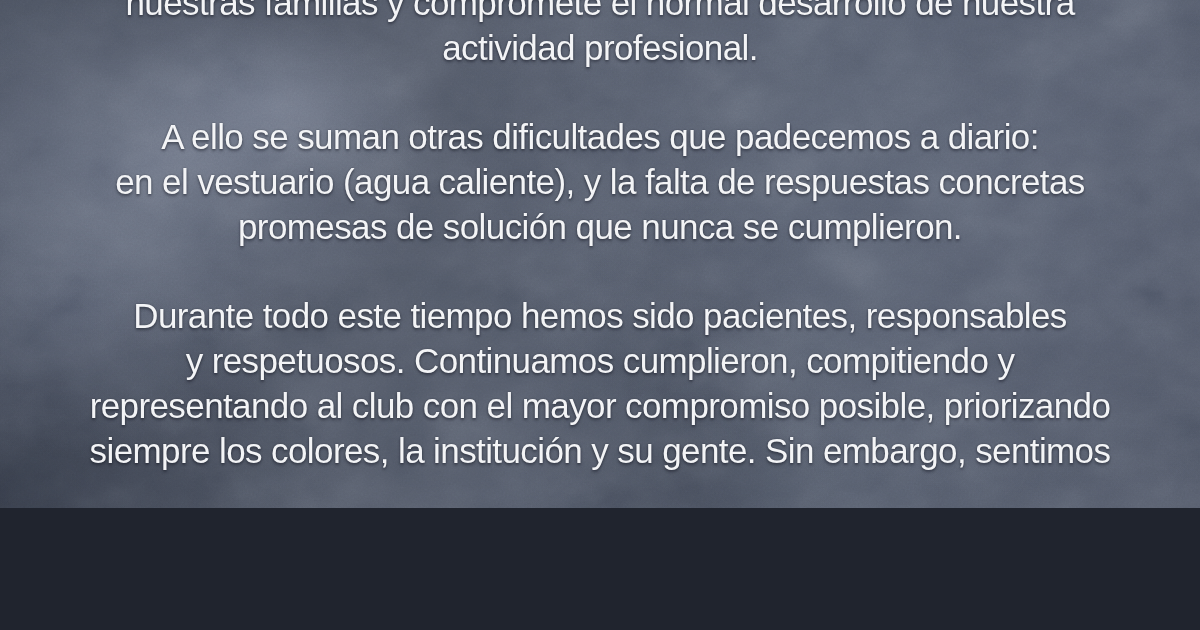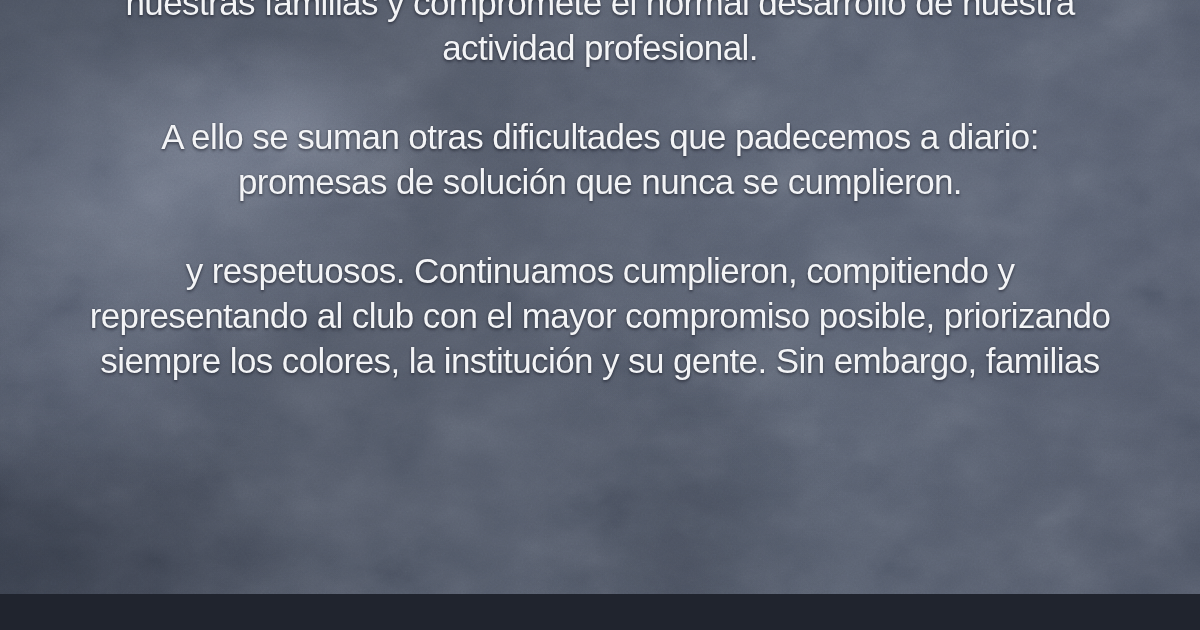--- a/index.html
+++ b/index.html
@@ -3,21 +3,21 @@
 <meta charset="utf-8">
 <style>
   html, body {
     margin: 0;
     padding: 0;
     background: #20242e;
   }
   .card {
     position: relative;
     width: 1200px;
-    height: 594px;
+    height: 508px;
     overflow: hidden;
     font-family: "Liberation Sans", sans-serif;
     background-color: #be185d;
   }
   
   .bg {
     position: absolute;
     inset: 0;
     background-color: #4a5161;
     background-image:
@@ -90,23 +90,25 @@
 
   <main class="text-block">
 
     <p>
       <span class="line">nuestras familias y compromete el normal desarrollo de nuestra</span>
       <span class="line">actividad profesional.</span>
     </p>
 
     <p>
       <span class="line">A ello se suman otras dificultades que padecemos a diario:</span>
+      <span class="line">en el vestuario (agua caliente), y la falta de respuestas concretas</span>
       <span class="line">promesas de solución que nunca se cumplieron.</span>
     </p>
 
     <p>
+      <span class="line">Durante todo este tiempo hemos sido pacientes, responsables</span>
       <span class="line">y respetuosos. Continuamos cumplieron, compitiendo y</span>
       <span class="line">representando al club con el mayor compromiso posible, priorizando</span>
-      <span class="line">siempre los colores, la institución y su gente. Sin embargo, familias</span>
+      <span class="line">siempre los colores, la institución y su gente. Sin embargo, sentimos</span>
     </p>
 
   </main>
 </div>
 
 </body></html>

